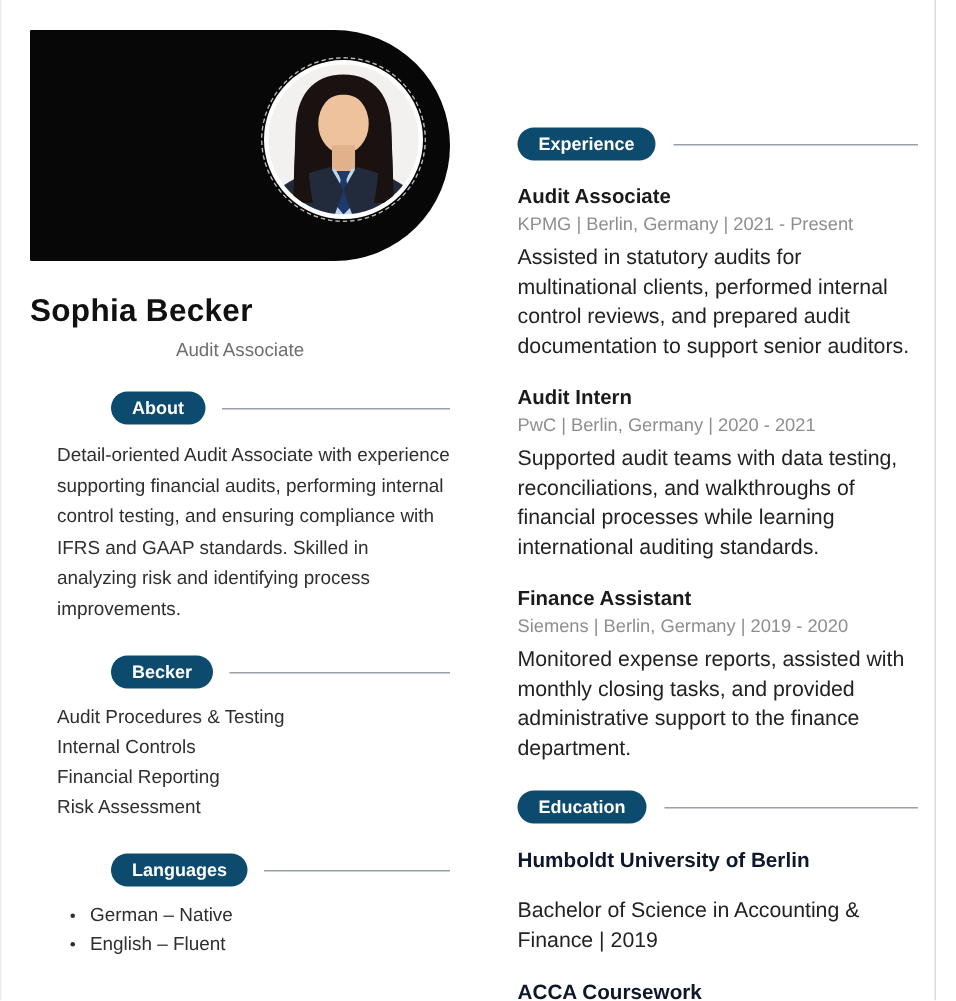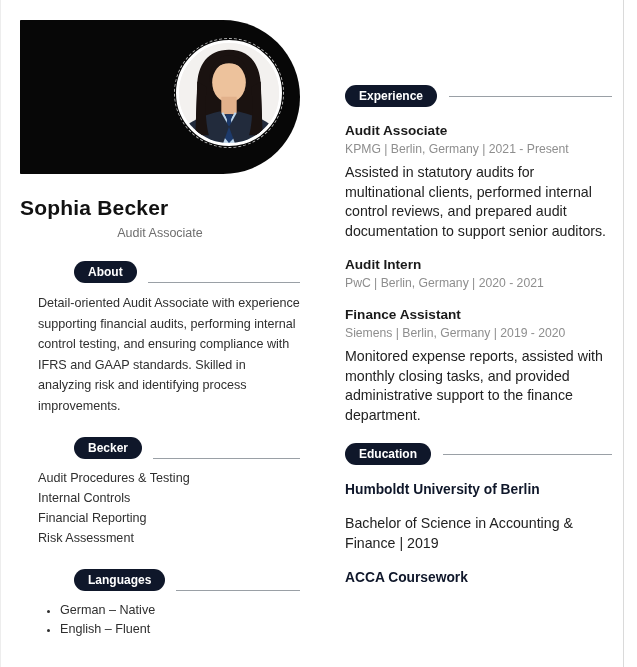--- a/index.html
+++ b/index.html
@@ -25,23 +25,23 @@
   }
   .photo{
     width:100px;height:100px;border:3px solid #ffffff;border-radius:50%;
     overflow:hidden;background:#f3f1ef;
   }
   .photo svg{display:block;width:100px;height:100px;}
   .name{margin-top:22px;font-size:21px;font-weight:700;color:#111111;letter-spacing:.2px;}
   .subtitle{margin-top:6px;text-align:center;font-size:12.5px;color:#6e6e6e;}
 
   .lsection{margin:21px 0 0 18px;width:262px;}
-  .badge-row{display:flex;align-items:flex-end;gap:11px;padding-left:36px;}
+  .badge-row{display:flex;align-items:center;gap:11px;padding-left:36px;}
   .badge{
-    display:inline-block;background:#0f172a;color:#ffffff;font-weight:700;
+    display:inline-block;background:#0c4a6e;color:#ffffff;font-weight:700;
     font-size:12px;line-height:14px;padding:4px 14px;border-radius:999px;white-space:nowrap;
   }
   .rule{flex:1;height:1px;background:#9aa0a6;}
 
   .about-text{margin-top:10px;font-size:12.6px;line-height:20.5px;color:#2f2f2f;}
 
   .skill-list{list-style:none;margin:9px 0 0 0;padding:0;}
   .skill-list li{font-size:12.6px;color:#2f2f2f;padding:4px 0;line-height:12px;}
 
   .lang-list{margin:10px 0 0 0;padding:0 0 0 22px;}
@@ -134,20 +134,21 @@
 
     <div class="job">
       <div class="job-title">Audit Associate</div>
       <div class="job-meta">KPMG | Berlin, Germany | 2021 - Present</div>
       <div class="job-desc">Assisted in statutory audits for multinational clients, performed internal control reviews, and prepared audit documentation to support senior auditors.</div>
     </div>
 
     <div class="job">
       <div class="job-title">Audit Intern</div>
       <div class="job-meta">PwC | Berlin, Germany | 2020 - 2021</div>
+      <div class="job-desc">Supported audit teams with data testing, reconciliations, and walkthroughs of financial processes while learning international auditing standards.</div>
     </div>
 
     <div class="job">
       <div class="job-title">Finance Assistant</div>
       <div class="job-meta">Siemens | Berlin, Germany | 2019 - 2020</div>
       <div class="job-desc">Monitored expense reports, assisted with monthly closing tasks, and provided administrative support to the finance department.</div>
     </div>
 
     <div class="rsection-head edu-head">
       <span class="badge">Education</span>

